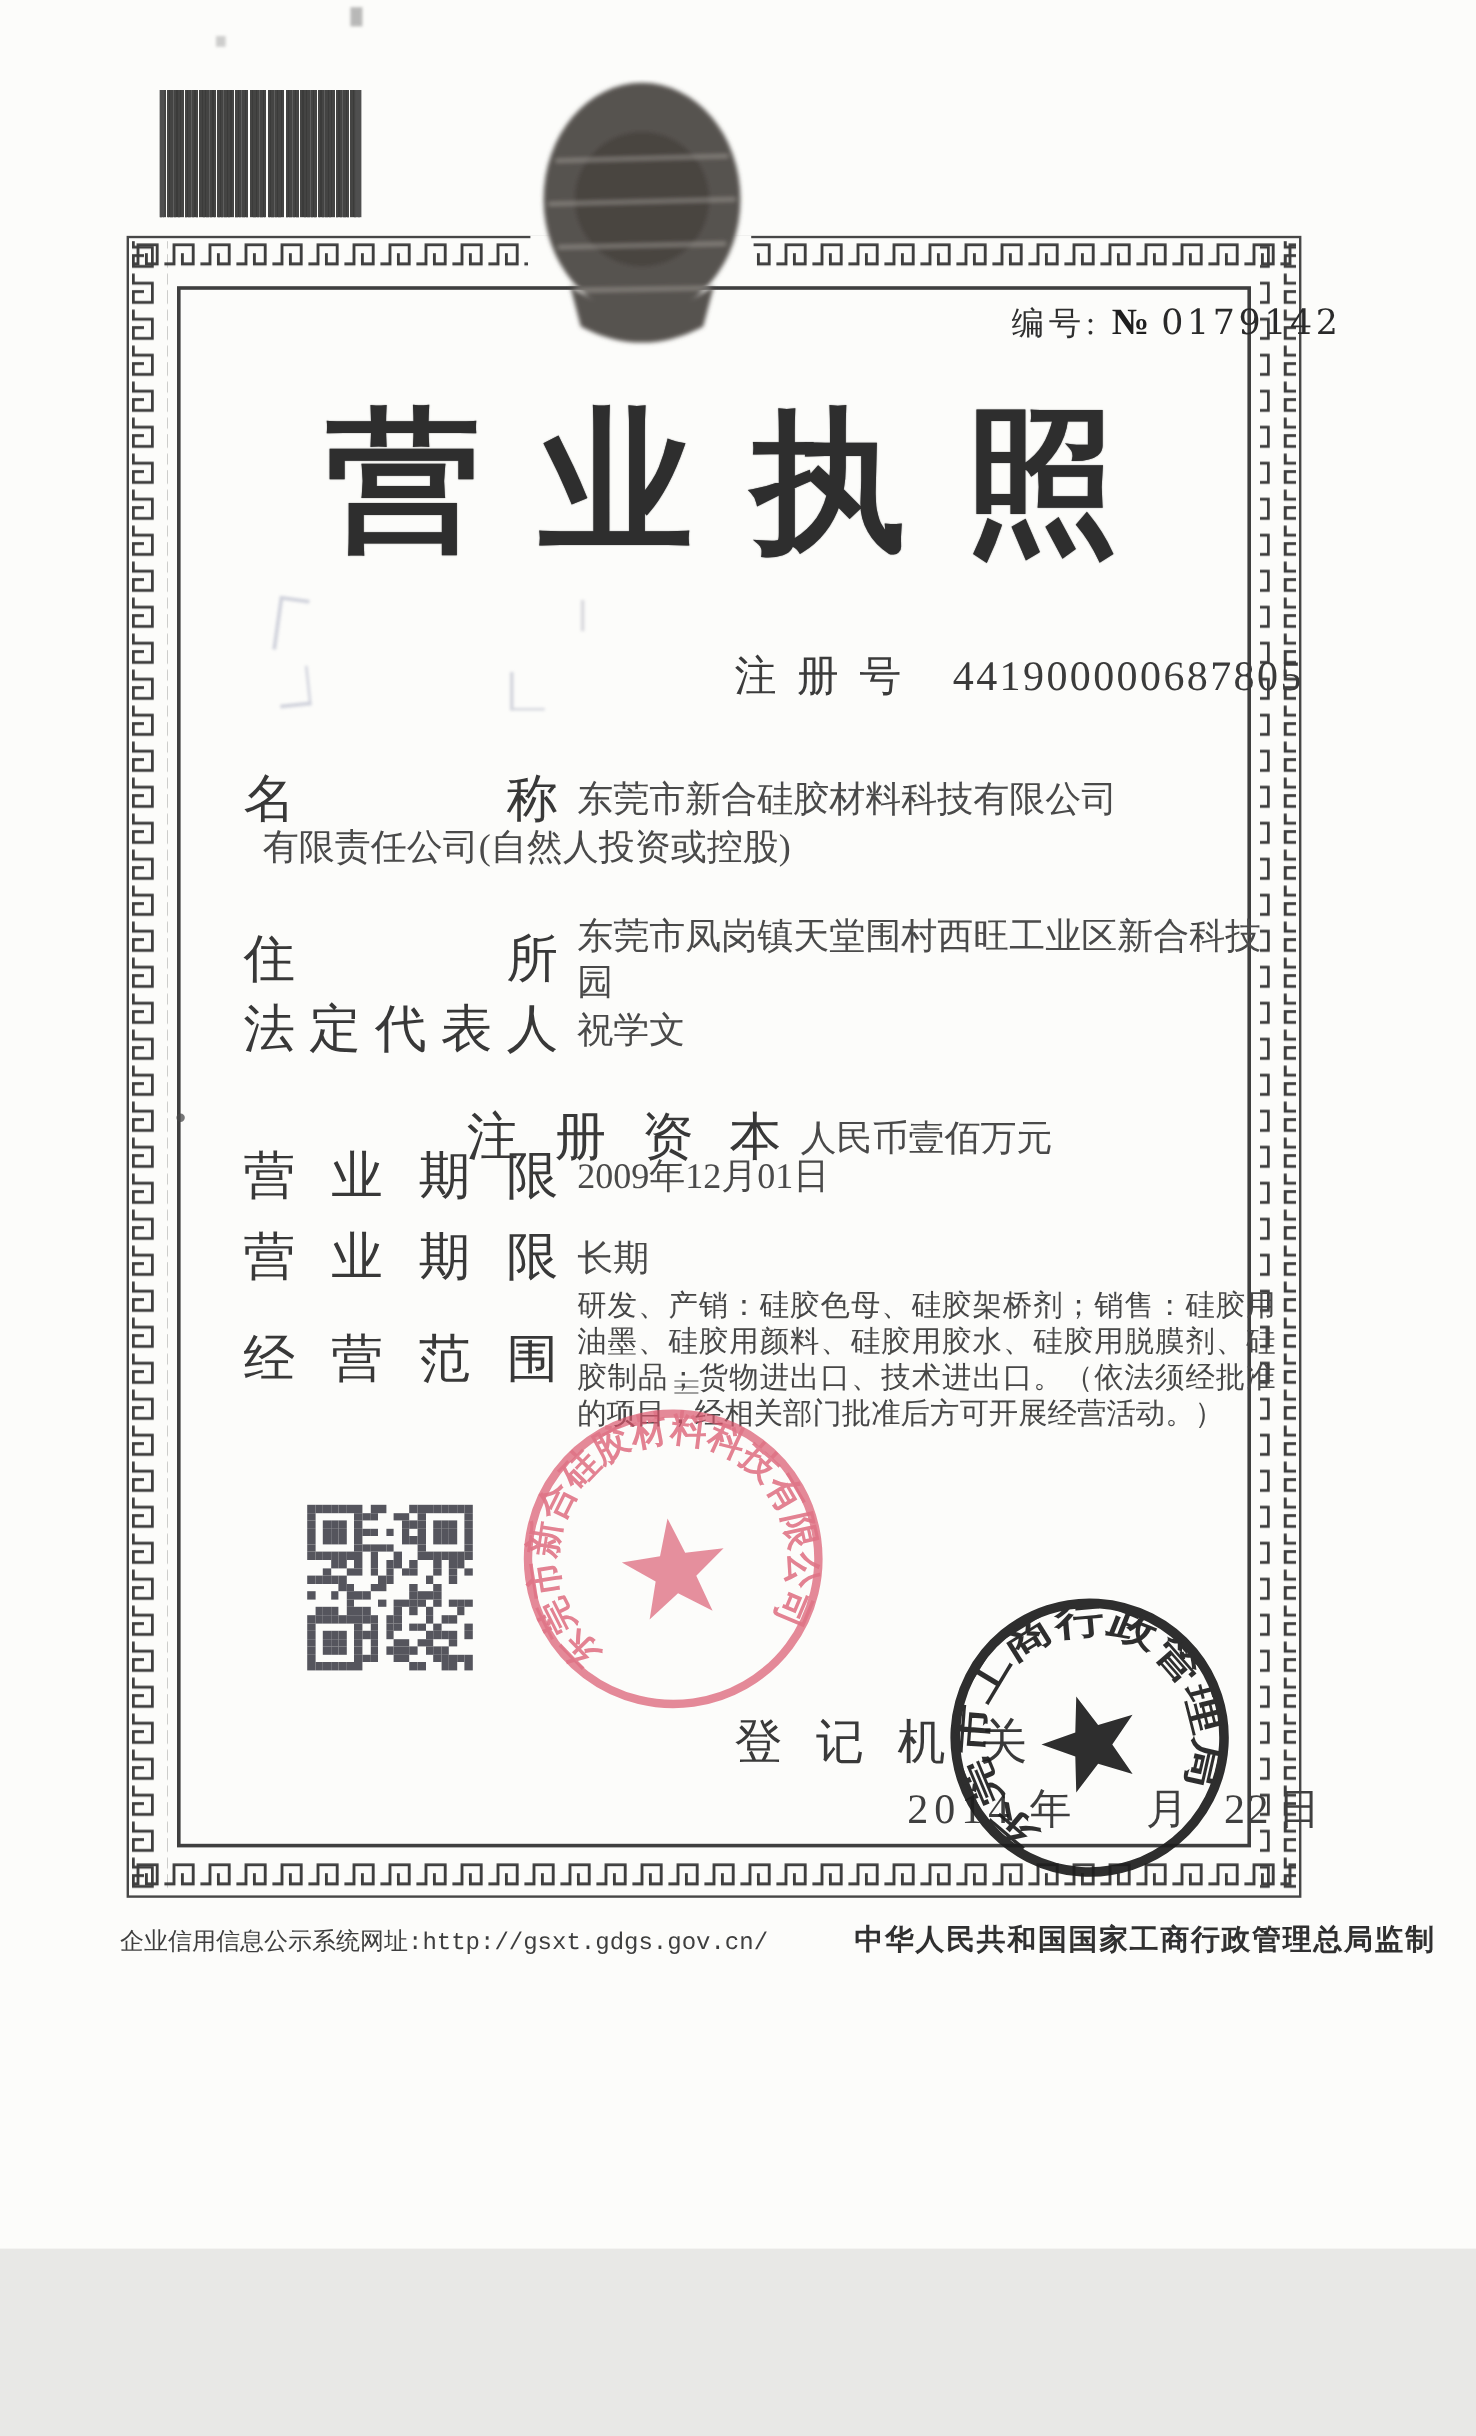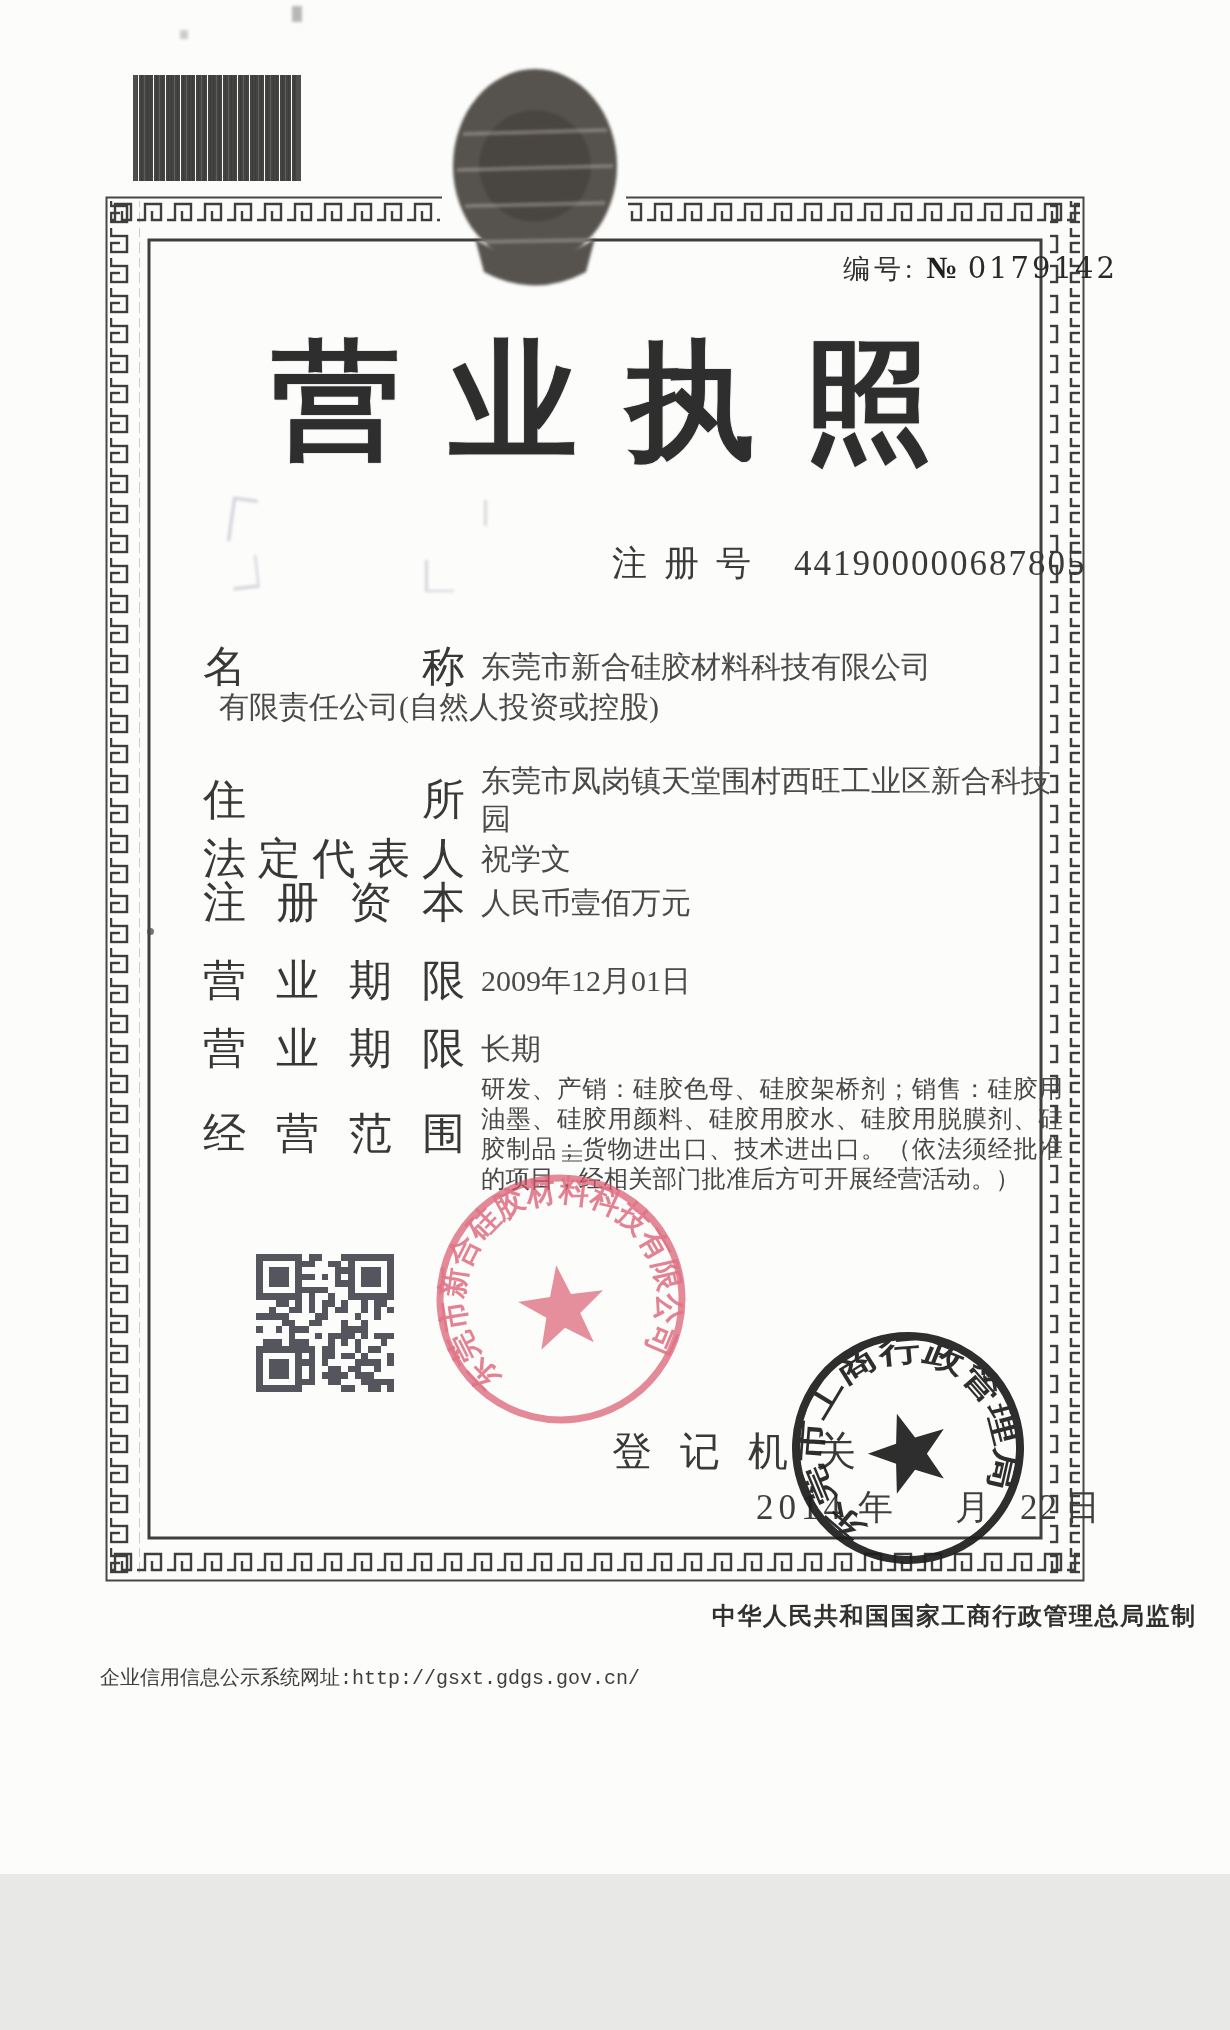--- a/index.html
+++ b/index.html
@@ -37,21 +37,21 @@
   .regline{position:absolute;left:612px;top:540px;z-index:4;white-space:nowrap;}
   .regline .rlab{font-size:35px;letter-spacing:17px;color:#3b3b3b;}
   .regline .rval{font-size:35px;margin-left:22px;letter-spacing:2px;color:#3a3a3a;}
 
   
   .row{position:absolute;left:203px;width:860px;display:flex;align-items:center;z-index:4;}
   .flabel{width:262px;flex-shrink:0;font-size:43px;line-height:1.15;color:#383838;
           text-align:justify;text-align-last:justify;font-weight:500;}
   .fvalue{margin-left:16px;font-size:30px;color:#4a4a4a;line-height:1.25;}
   .r1{top:616px;margin-top:26px;} .r2{top:688px;} .r3{top:762px;} .r4{top:834px;}
-  .r5{top:878px;} .r6{top:956px;} .r7{top:1024px;} .r8{top:1074px;}
+  .r5{top:924px;justify-content:center;} .r6{top:956px;} .r7{top:1024px;} .r8{top:1074px;}
   .r8 .fvalue{width:585px;font-size:24.5px;line-height:30px;text-align:justify;color:#474747;}
 
   
   .qr{position:absolute;left:256px;top:1254px;width:138px;height:138px;opacity:.82;z-index:4;
       display:grid;grid-template-columns:repeat(21,1fr);grid-template-rows:repeat(21,1fr);}
   .qr .on{background:#31313b;}
 
   
   .red-seal{position:absolute;left:430px;top:1168px;width:262px;height:262px;z-index:6;
             transform:rotate(-8deg);opacity:.8;}
@@ -61,21 +61,21 @@
   
   .registrar{position:absolute;left:612px;top:1424px;font-size:40px;letter-spacing:28px;
              color:#393939;font-weight:500;z-index:4;white-space:nowrap;}
   .dateline{position:absolute;left:756px;top:1484px;font-size:35px;color:#3f3f3f;z-index:4;
             white-space:nowrap;}
   .dateline .dy{letter-spacing:5px;}
   .dateline .u1{margin-left:12px;} .dateline .u2{margin-left:62px;}
   .dateline .dd{margin-left:30px;letter-spacing:2px;} .dateline .u3{margin-left:6px;}
 
   
-  .footer-left{position:absolute;left:100px;top:1664px;font-size:20px;color:#3e3e3e;
+  .footer-left{position:absolute;left:100px;top:1604px;font-size:20px;color:#3e3e3e;
                font-family:"Liberation Mono", monospace;z-index:4;}
   .footer-right{position:absolute;left:712px;top:1600px;font-size:24px;color:#303030;
                 font-weight:bold;letter-spacing:1.5px;z-index:4;}
 
   
   .ghost{position:absolute;opacity:.35;filter:blur(1.4px);z-index:2;}
   .g1{left:230px;top:498px;width:22px;height:42px;border-left:3px solid #7a80a0;border-top:3px solid #7a80a0;transform:rotate(8deg);}
   .g2{left:232px;top:556px;width:24px;height:30px;border-bottom:3px solid #7a80a0;border-right:2px solid #7a80a0;transform:rotate(-6deg);}
   .g3{left:425px;top:560px;width:26px;height:30px;border-left:3px solid #8a8fa8;border-bottom:2px solid #8a8fa8;}
   .g4{left:470px;top:500px;width:14px;height:26px;border-right:3px solid #99a;}

